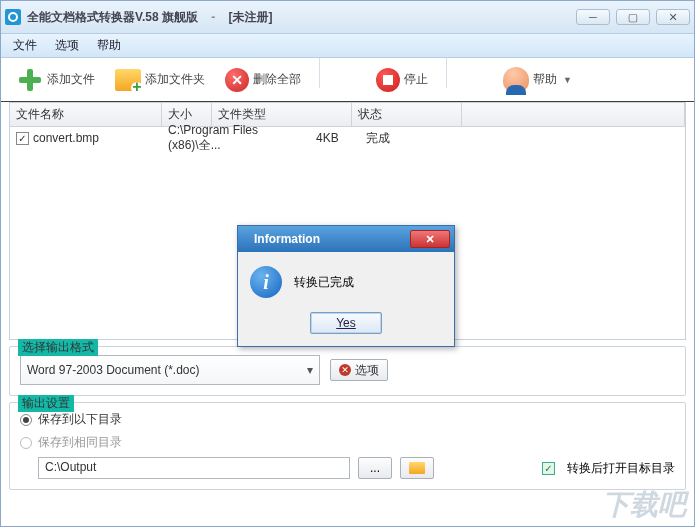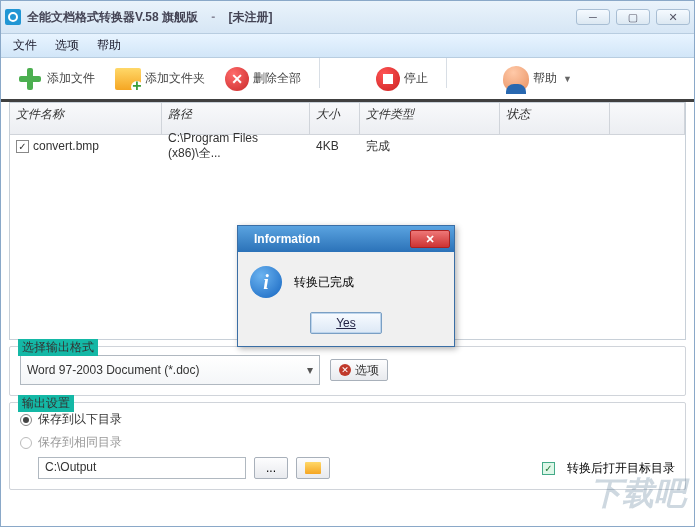--- a/index.html
+++ b/index.html
@@ -11,21 +11,21 @@
 .titlebar-icon { width: 16px; height: 16px; background: #2196d4; border-radius: 2px; margin-right: 6px; position: relative; }
 .titlebar-icon::after { content: ""; position: absolute; top: 3px; left: 3px; width: 6px; height: 6px; border: 2px solid #fff; border-radius: 50%; }
 .titlebar-text { color: #445; font-weight: bold; flex: 1; }
 .titlebar-sep { color: #889; margin: 0 10px; }
 .win-controls { display: flex; gap: 6px; }
 .win-btn { width: 34px; height: 16px; border: 1px solid #a8bed4; border-radius: 3px; background: linear-gradient(#f5faff, #dce8f2); display: flex; align-items: center; justify-content: center; color: #556; font-size: 11px; }
 
 .menubar { height: 24px; background: linear-gradient(#e8f4ff, #d2e6f8); display: flex; align-items: center; padding: 0 4px; gap: 2px; border-bottom: 1px solid #b8cde0; }
 .menubar span { padding: 3px 8px; color: #223; }
 
-.toolbar { height: 44px; background: #fff; display: flex; padding: 0 10px; gap: 8px; border-bottom: 3px solid #404040; }
+.toolbar { height: 44px; background: #fff; display: flex; padding: 0 10px; gap: 8px; border-bottom: 1px solid #404040; }
 .tb-btn { display: flex; align-items: center; gap: 4px; padding: 4px 6px; color: #444; cursor: pointer; }
 .tb-sep { width: 1px; height: 30px; background: #d8dee5; margin: 0 4px; }
 .tb-spacer { width: 30px; }
 
 .icon-plus { width: 26px; height: 26px; position: relative; }
 .icon-plus::before, .icon-plus::after { content: ""; position: absolute; background: #4CAF50; border-radius: 2px; }
 .icon-plus::before { top: 2px; left: 10px; width: 6px; height: 22px; }
 .icon-plus::after { top: 10px; left: 2px; width: 22px; height: 6px; }
 
 .icon-folder-plus { width: 26px; height: 22px; background: linear-gradient(#ffd869, #f5a623); border-radius: 2px; position: relative; }
@@ -33,21 +33,21 @@
 
 .icon-delete { width: 24px; height: 24px; background: radial-gradient(circle at 35% 30%, #ff6b6b, #c92a2a); border-radius: 50%; display: flex; align-items: center; justify-content: center; color: #fff; font-size: 14px; font-weight: bold; }
 
 .icon-stop { width: 24px; height: 24px; background: radial-gradient(circle at 35% 30%, #ff5555, #cc2020); border-radius: 50%; position: relative; }
 .icon-stop::after { content: ""; position: absolute; top: 7px; left: 7px; width: 10px; height: 10px; background: #fff; }
 
 .icon-help { width: 26px; height: 26px; background: radial-gradient(circle at 40% 25%, #ffc9a8, #e89060); border-radius: 50% 50% 45% 45%; position: relative; }
 .icon-help::after { content: ""; position: absolute; bottom: -2px; left: 3px; width: 20px; height: 10px; background: #2868b0; border-radius: 8px 8px 0 0; }
 
 .list-container { margin: 0 8px; border: 1px solid #c8d0d8; height: 238px; background: #fff; }
-.list-header { display: flex; background: linear-gradient(#f8f9fb, #eceef2); border-bottom: 1px solid #d0d4da; height: 32px; font-style: italic; }
+.list-header { display: flex; background: linear-gradient(#f8f9fb, #eceef2); border-bottom: 1px solid #d0d4da; height: 24px; }
 .list-header > div { border-right: 1px solid #d0d4da; padding: 3px 6px; color: #333; }
 .list-row { display: flex; height: 22px; }
 .list-row > div { padding: 3px 6px; color: #333; display: flex; align-items: center; }
 .col-name { width: 152px; } .col-path { width: 148px; } .col-size { width: 50px; } .col-type { width: 140px; } .col-status { width: 110px; } .col-end { flex: 1; }
 .checkbox { width: 13px; height: 13px; border: 1px solid #888; margin-right: 4px; display: inline-flex; align-items: center; justify-content: center; font-size: 10px; color: #333; }
 
 .fieldset { margin: 6px 8px; border: 1px solid #d0d4da; border-radius: 2px; padding: 8px 10px 10px; position: relative; }
 .fieldset-legend { position: absolute; top: -8px; left: 8px; background: #14b8a6; padding: 0 4px; color: #333; }
 .format-row { display: flex; align-items: center; gap: 10px; }
 .select { width: 300px; height: 22px; border: 1px solid #b0b8c0; background: linear-gradient(#fff,#f4f6f8); padding: 14px 6px; display: flex; align-items: center; justify-content: space-between; color: #333; }
@@ -55,26 +55,26 @@
 .small-btn { height: 22px; padding: 2px 8px; border: 1px solid #a8b0ba; background: linear-gradient(#fdfdfe,#e8eaee); display: flex; align-items: center; gap: 4px; color: #333; border-radius: 2px; }
 .small-btn .x-icon { width: 12px; height: 12px; background: #c0392b; color: #fff; border-radius: 50%; display: flex; align-items: center; justify-content: center; font-size: 9px; }
 
 .radio-row { display: flex; align-items: center; gap: 6px; margin-bottom: 6px; color: #333; }
 .radio-row.disabled { color: #999; }
 .radio { width: 12px; height: 12px; border: 1px solid #888; border-radius: 50%; display: inline-flex; align-items: center; justify-content: center; }
 .radio.checked::after { content: ""; width: 6px; height: 6px; background: #444; border-radius: 50%; }
 .radio.disabled { border-color: #bbb; }
 
 .path-row { display: flex; align-items: center; gap: 8px; margin-left: 18px; margin-top: 4px; }
-.text-input { width: 208px; height: 22px; border: 1px solid #b0b8c0; padding: 2px 6px; background: #fff; color: #333; }
+.text-input { width: 312px; height: 22px; border: 1px solid #b0b8c0; padding: 2px 6px; background: #fff; color: #333; }
 .icon-btn { width: 34px; height: 22px; border: 1px solid #a8b0ba; background: linear-gradient(#fdfdfe,#e8eaee); display: flex; align-items: center; justify-content: center; border-radius: 2px; }
 .folder-mini { width: 16px; height: 12px; background: linear-gradient(#ffd869,#f5a623); border-radius: 1px; }
 .checkbox2 { width: 13px; height: 13px; border: 1px solid #4a8; background: #def7e8; display: inline-flex; align-items: center; justify-content: center; color: #2a7a3a; font-size: 10px; margin-right: 4px; }
 
-.watermark { position: absolute; right: 8px; bottom: 10px; color: rgba(60,100,130,0.25); font-size: 32px; font-style: italic; font-weight: bold; pointer-events: none; }
+.watermark { position: absolute; right: 8px; bottom: 2px; color: rgba(60,100,130,0.25); font-size: 28px; font-style: italic; font-weight: bold; pointer-events: none; }
 
 .dialog { position: absolute; top: 224px; left: 236px; width: 218px; border: 1px solid #3a6ea5; box-shadow: 2px 2px 6px rgba(0,0,0,0.3); background: #f0f0f0; }
 .dialog-title { height: 26px; background: linear-gradient(#5aa3e0, #2b72b8); display: flex; align-items: center; padding: 0 4px 0 16px; color: #fff; font-weight: bold; }
 .dialog-title span { flex: 1; }
 .dialog-close { width: 40px; height: 18px; background: linear-gradient(#e77, #c33); border: 1px solid #a22; border-radius: 2px; color: #fff; display: flex; align-items: center; justify-content: center; font-size: 11px; }
 .dialog-body { padding: 14px 12px 10px; display: flex; align-items: center; gap: 12px; }
 .info-icon { width: 32px; height: 32px; background: radial-gradient(circle at 35% 30%, #6bb3f0, #1565c0); border-radius: 50%; color: #fff; font-size: 20px; font-weight: bold; font-style: italic; display: flex; align-items: center; justify-content: center; font-family: Georgia, serif; }
 .dialog-footer { display: flex; justify-content: center; padding: 4px 0 12px; }
 .dialog-btn { width: 72px; height: 22px; border: 1px solid #7a9fc4; background: linear-gradient(#f8fbff,#dce8f5); color: #224; display: flex; align-items: center; justify-content: center; text-decoration: underline; border-radius: 2px; box-shadow: 0 0 0 1px #bcd4ec inset; }
 </style>
@@ -127,21 +127,20 @@
     <div class="tb-btn">
       <div class="icon-help"></div>
       <span>帮助</span>
       <span style="font-size:9px;color:#666;margin-left:2px">▼</span>
     </div>
   </div>
 
   <div class="list-container">
     <div class="list-header">
       <div class="col-name">文件名称</div>
-      <div class="col-path">路径</div>
       <div class="col-size">大小</div>
       <div class="col-type">文件类型</div>
       <div class="col-status">状态</div>
       <div class="col-end"></div>
     </div>
     <div class="list-row">
       <div class="col-name">
         <span class="checkbox">✓</span>
         <span>convert.bmp</span>
       </div>

